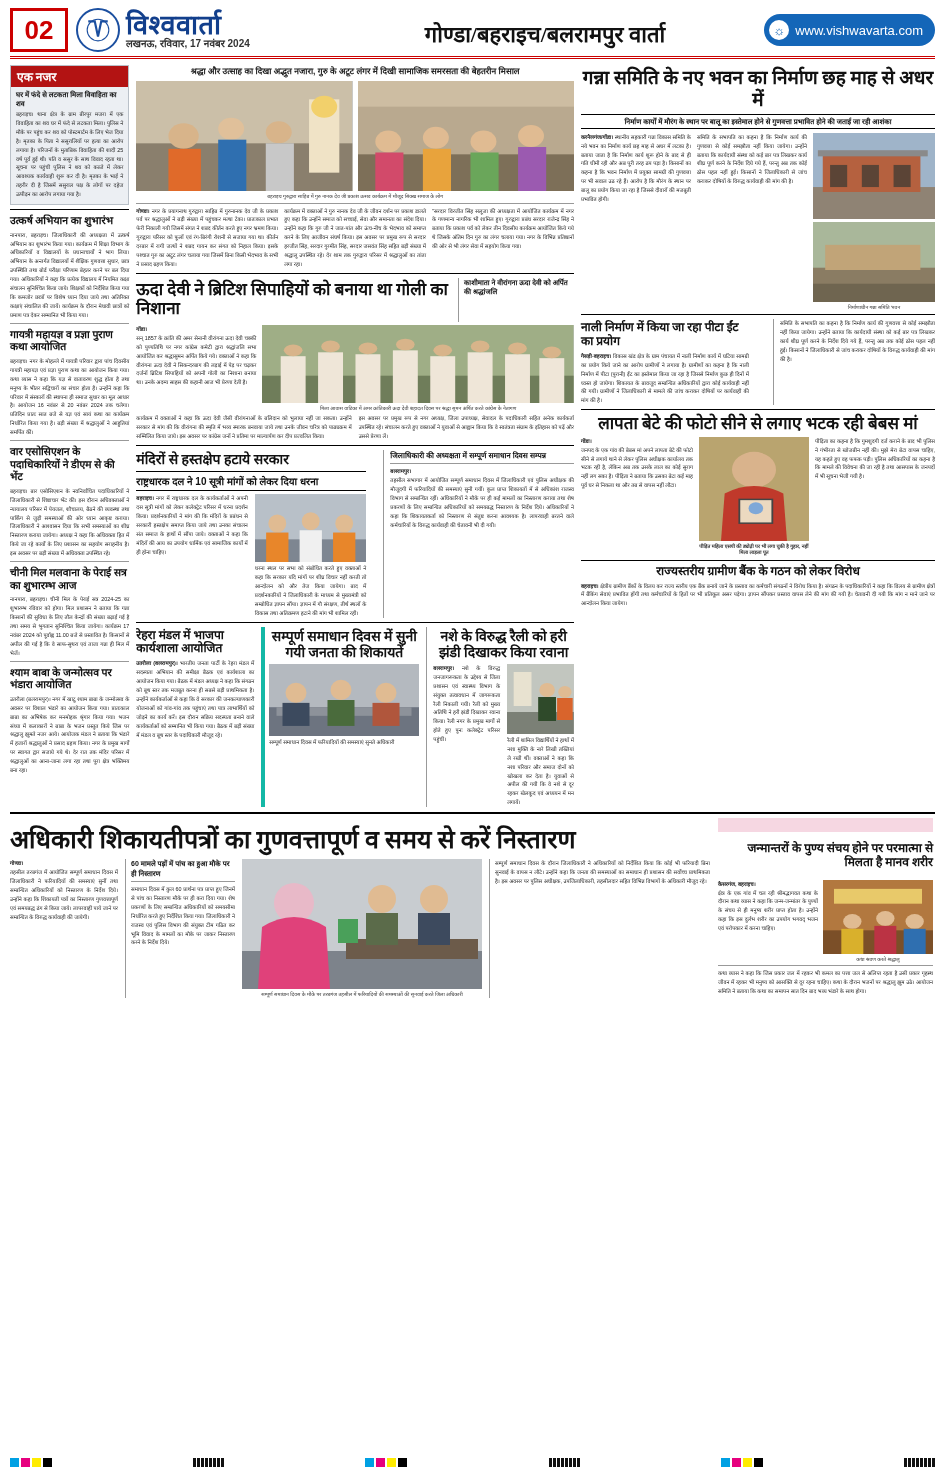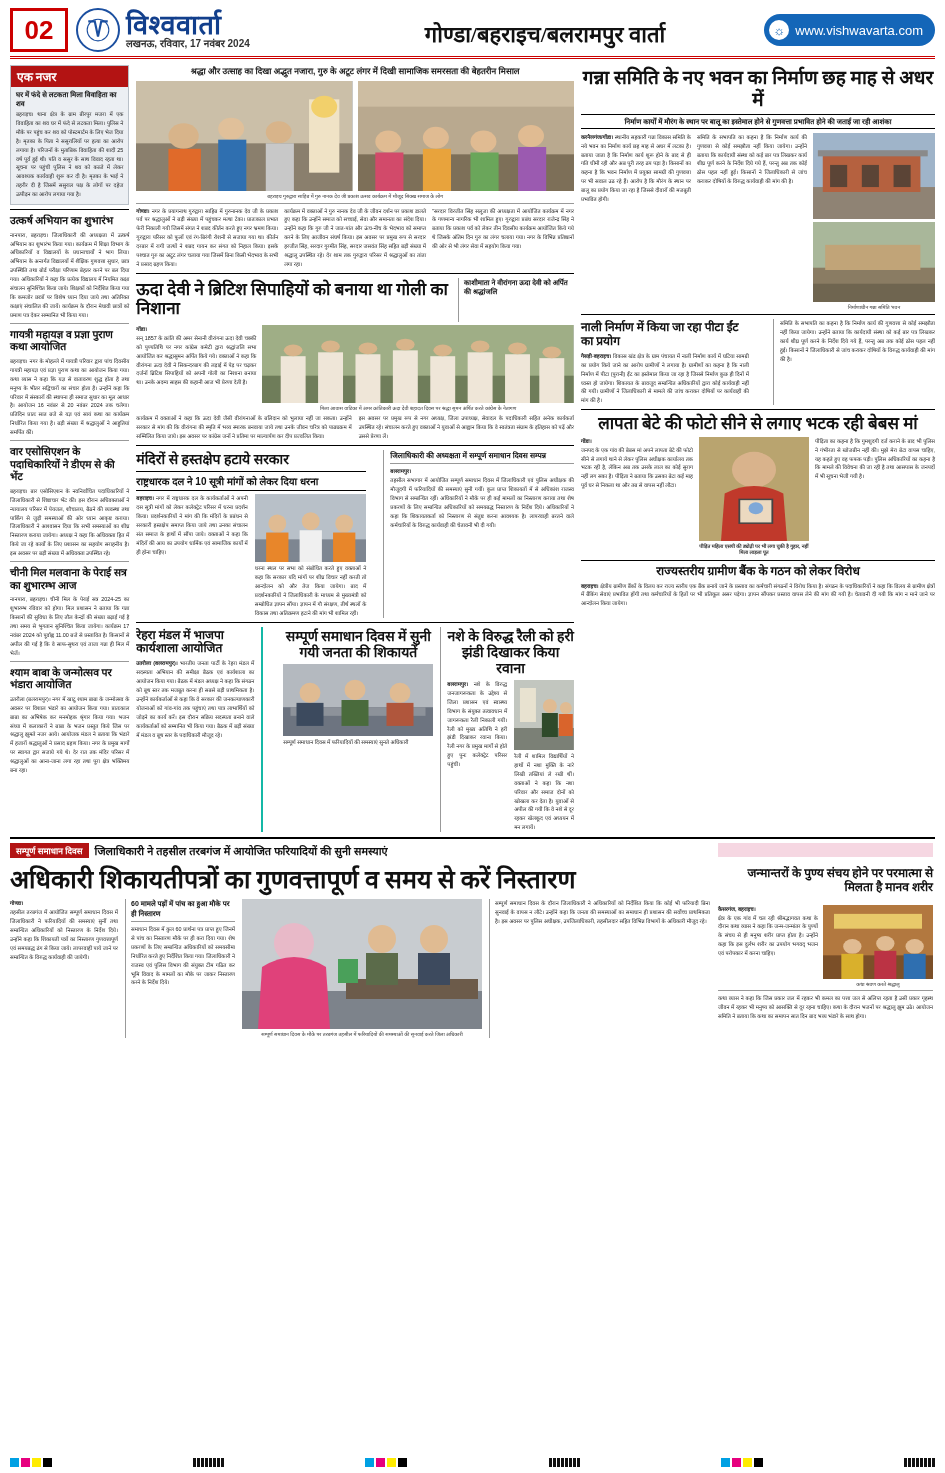--- a/index.html
+++ b/index.html
@@ -279,21 +279,21 @@
       </div>
 
       <div class="rule"></div>
 
       <div style="display:flex;gap:7px">
         <div style="width:118px">
           <h2 class="head h-xs">रेहरा मंडल में भाजपा कार्यशाला आयोजित</h2>
           <div class="body-text"><span class="dateline">उतरौला (बलरामपुर)।</span>
             <span>भारतीय जनता पार्टी के रेहरा मंडल में सदस्यता अभियान की समीक्षा बैठक एवं कार्यशाला का आयोजन किया गया। बैठक में मंडल अध्यक्ष ने कहा कि संगठन को बूथ स्तर तक मजबूत करना ही सबसे बड़ी प्राथमिकता है। उन्होंने कार्यकर्ताओं से कहा कि वे सरकार की जनकल्याणकारी योजनाओं को गांव-गांव तक पहुंचाएं तथा पात्र लाभार्थियों को जोड़ने का कार्य करें। इस दौरान सक्रिय सदस्यता बनाने वाले कार्यकर्ताओं को सम्मानित भी किया गया। बैठक में बड़ी संख्या में मंडल व बूथ स्तर के पदाधिकारी मौजूद रहे।</span></div>
         </div>
-        <div style="width:150px;border-left:2px solid #14b8a6;padding-left:20px">
+        <div style="width:150px;border-left:4px solid #14b8a6;padding-left:4px">
           <h2 class="head h-sm" style="text-align:center">सम्पूर्ण समाधान दिवस में सुनी गयी जनता की शिकायतें</h2>
           <div class="photo" style="height:72px">
             <svg viewBox="0 0 100 50" preserveAspectRatio="none">
               <rect width="100" height="50" fill="#b4b9bf"></rect>
                 <rect y="30" width="100" height="20" fill="#6d7480"></rect>
               <rect x="5" y="30" width="90" height="6" fill="#8d929a"></rect>
               <circle cx="18" cy="20" r="7" fill="#e0bb92"></circle>
                 <rect x="9" y="27" width="18" height="16" fill="#3c4a5e"></rect>
               <circle cx="48" cy="18" r="7" fill="#e0bb92"></circle>
                 <rect x="39" y="25" width="18" height="18" fill="#4a6b3c"></rect>
@@ -407,24 +407,20 @@
       <div class="rule"></div>
 
       <h2 class="head h-xs" style="text-align:center">राज्यस्तरीय ग्रामीण बैंक के गठन को लेकर विरोध</h2>
       <div class="body-text"><span class="dateline">बहराइच।</span>
         <span>क्षेत्रीय ग्रामीण बैंकों के विलय कर राज्य स्तरीय एक बैंक बनाये जाने के प्रस्ताव का कर्मचारी संगठनों ने विरोध किया है। संगठन के पदाधिकारियों ने कहा कि विलय से ग्रामीण क्षेत्रों में बैंकिंग सेवाएं प्रभावित होंगी तथा कर्मचारियों के हितों पर भी प्रतिकूल असर पड़ेगा। ज्ञापन सौंपकर प्रस्ताव वापस लेने की मांग की गयी है। चेतावनी दी गयी कि मांग न माने जाने पर आन्दोलन किया जायेगा।</span></div>
     </div>
   </div>
 
   <div class="bottom">
     <div class="bl">
-      <div class="tagbar">
-        <span class="tag">सम्पूर्ण समाधान दिवस</span>
-        <span class="tagtxt">जिलाधिकारी ने तहसील तरबगंज में आयोजित फरियादियों की सुनी समस्याएं</span>
-      </div>
       <h2 class="bigtitle">अधिकारी शिकायतीपत्रों का गुणवत्तापूर्ण व समय से करें निस्तारण</h2>
       <div style="display:flex;gap:7px">
         <div style="width:108px">
           <div class="body-text" style="font-weight:bold">गोण्डा।</div>
           <div class="body-text">तहसील तरबगंज में आयोजित सम्पूर्ण समाधान दिवस में जिलाधिकारी ने फरियादियों की समस्याएं सुनीं तथा सम्बन्धित अधिकारियों को निस्तारण के निर्देश दिये। उन्होंने कहा कि शिकायती पत्रों का निस्तारण गुणवत्तापूर्ण एवं समयबद्ध ढंग से किया जाये। लापरवाही पाये जाने पर सम्बन्धित के विरुद्ध कार्यवाही की जायेगी।</div>
         </div>
         <div style="width:104px;border-left:1px solid #999;padding-left:5px">
           <div style="font-size:7px;font-weight:bold;line-height:1.35">60 मामले पड़ों में पांच का हुआ मौके पर ही निस्तारण</div>
           <div class="thin"></div>
           <div class="body-text">समाधान दिवस में कुल 60 प्रार्थना पत्र प्राप्त हुए जिनमें से पांच का निस्तारण मौके पर ही करा दिया गया। शेष प्रकरणों के लिए सम्बन्धित अधिकारियों को समयसीमा निर्धारित करते हुए निर्देशित किया गया। जिलाधिकारी ने राजस्व एवं पुलिस विभाग की संयुक्त टीम गठित कर भूमि विवाद के मामलों का मौके पर जाकर निस्तारण करने के निर्देश दिये।</div>

